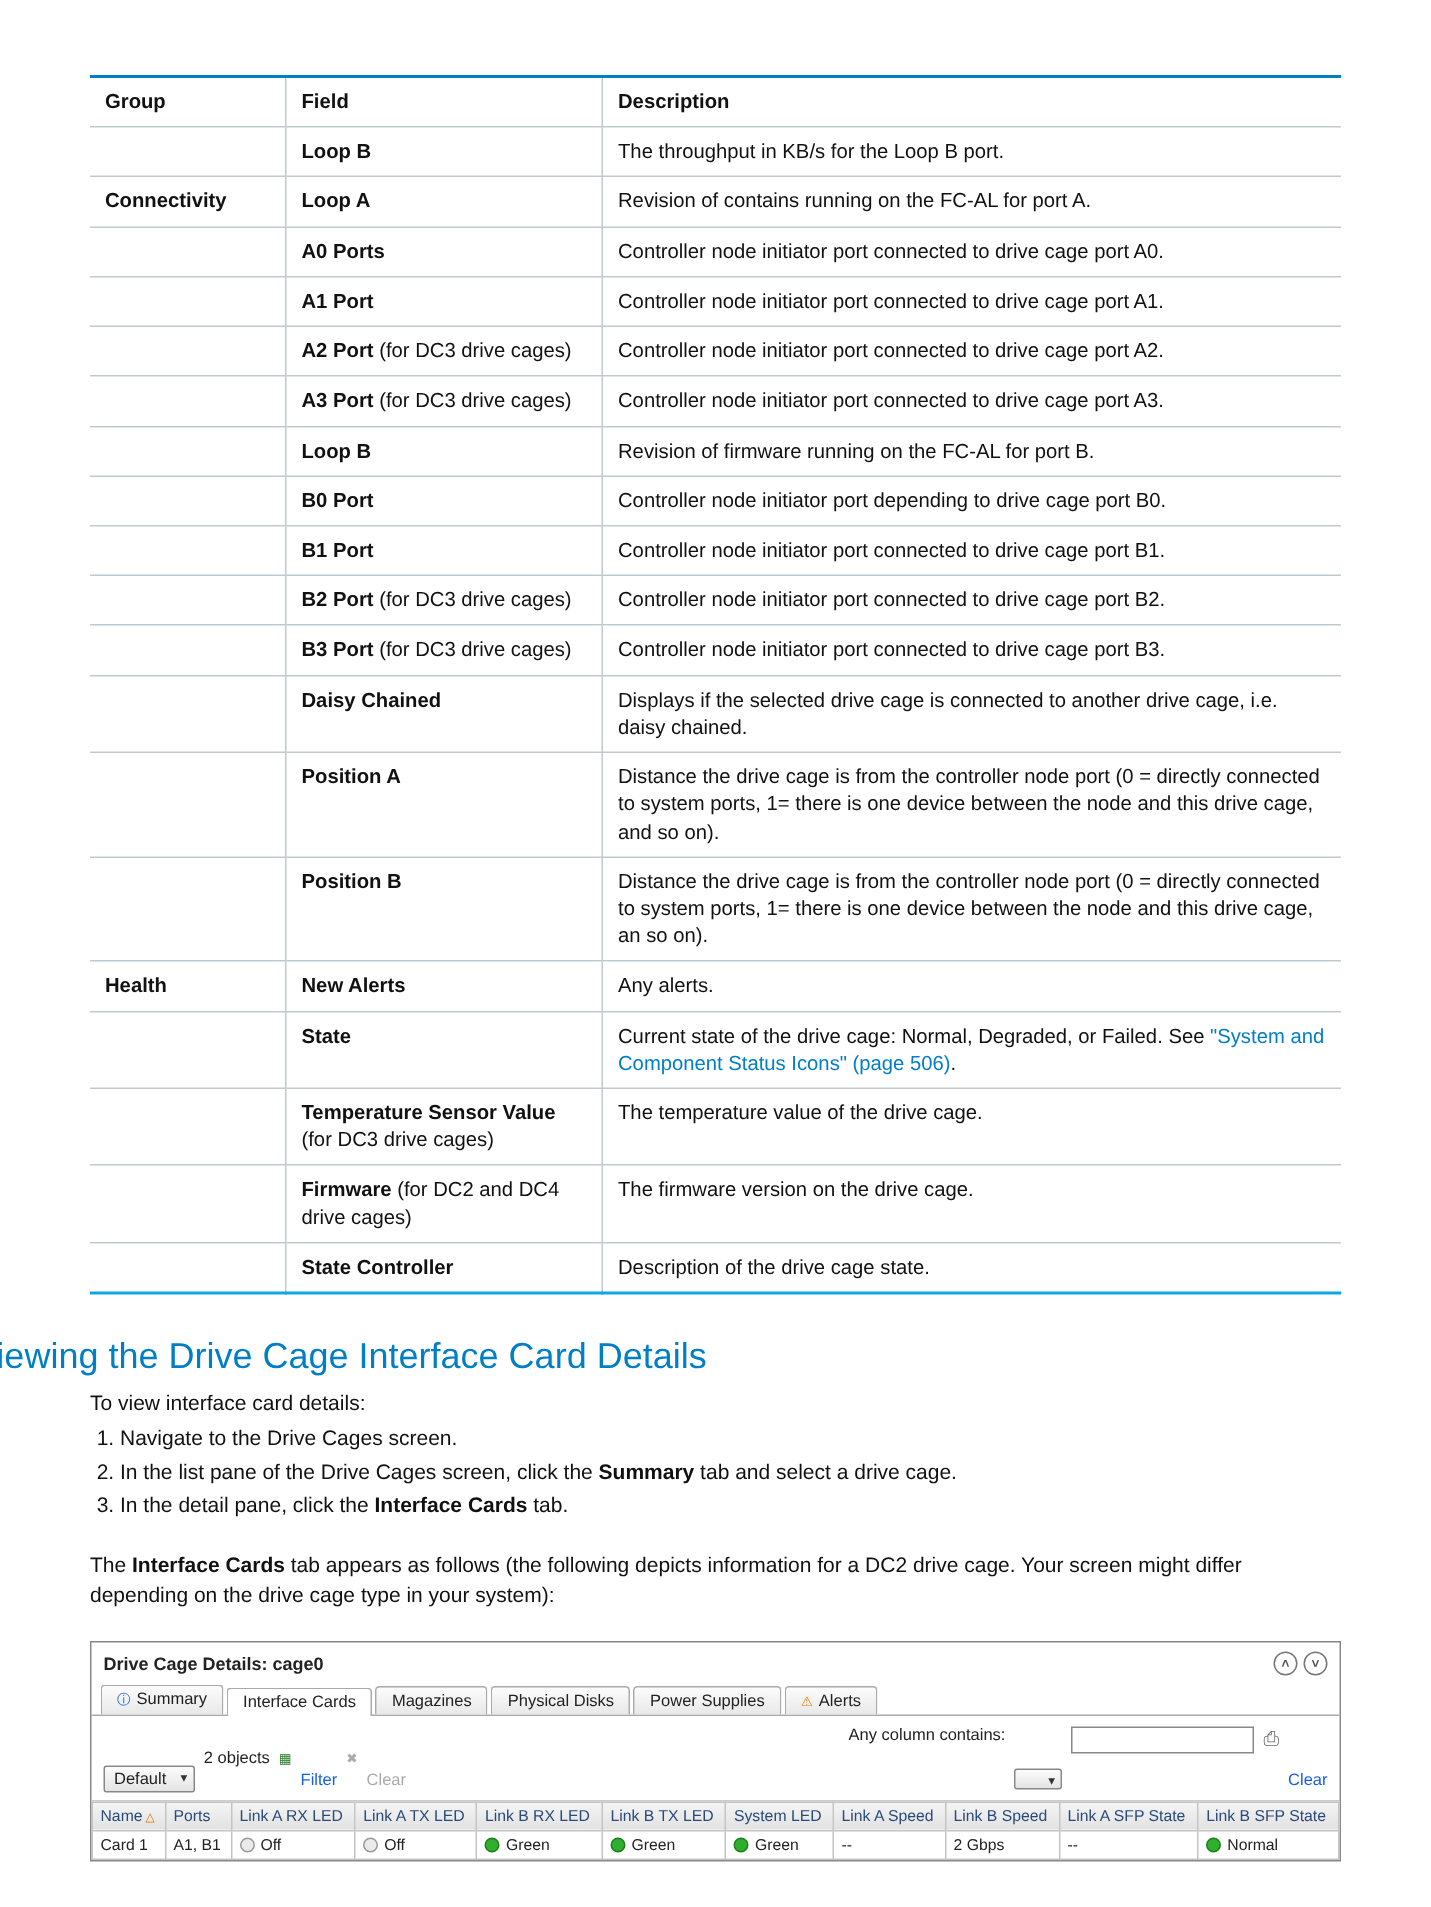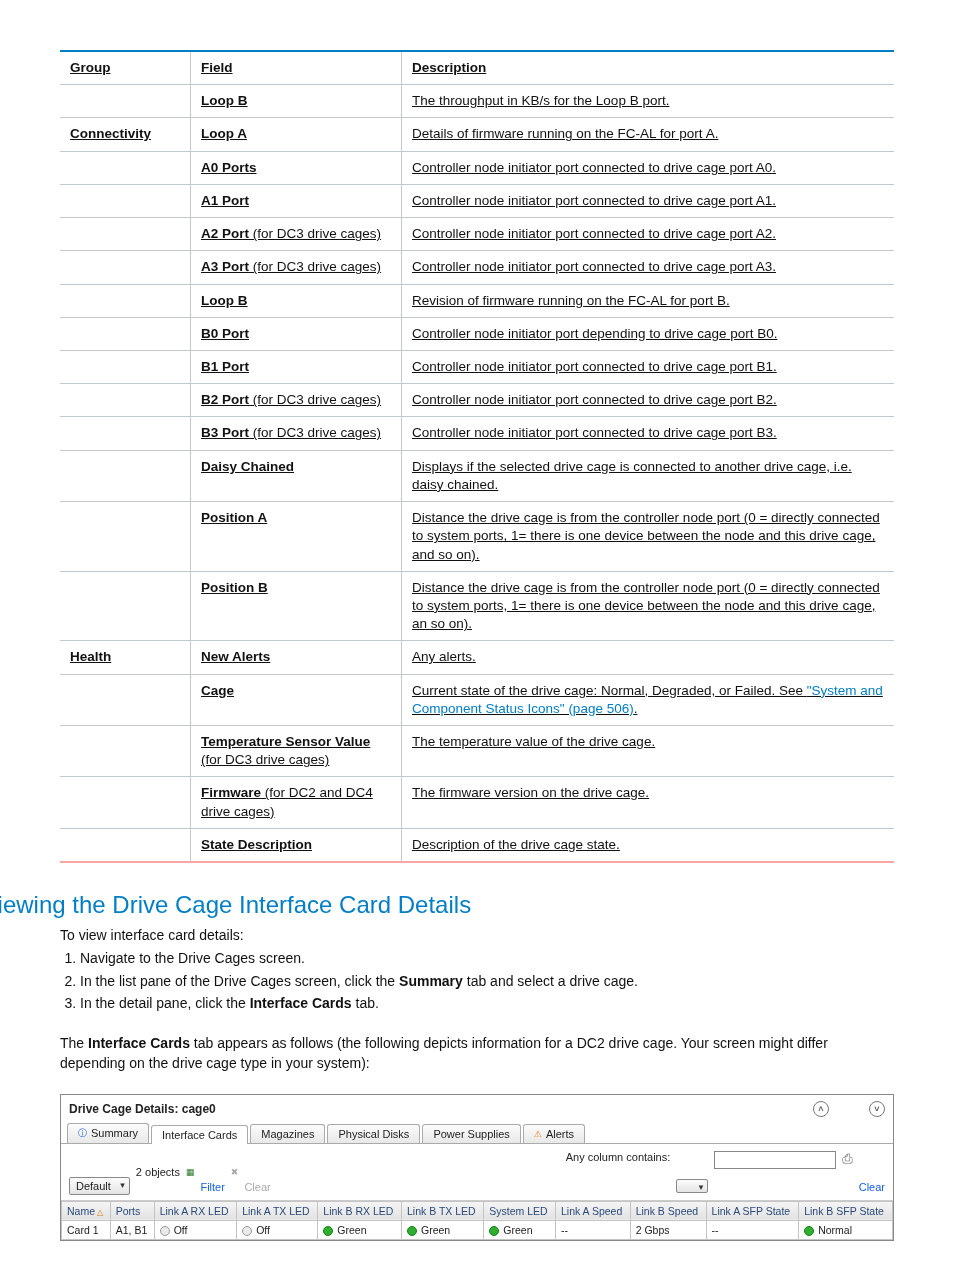--- a/index.html
+++ b/index.html
@@ -9,23 +9,22 @@
     margin: 0;
     padding: 50px 60px 40px 60px;
     width: 954px;
     box-sizing: border-box;
     background: #fff;
   }
   table.main {
     width: 100%;
     border-collapse: collapse;
     border-top: 2px solid #007ec6;
-    border-bottom: 2px solid #fca5a5;
+    border-bottom: 2px solid #0ea5e9;
     margin-bottom: 28px;
-    text-decoration: underline;
   }
   table.main th, table.main td {
     border: 1px solid #c0c9cf;
     padding: 7px 10px;
     text-align: left;
     vertical-align: top;
     font-size: 13.5px;
     line-height: 1.35;
   }
   table.main th {
@@ -55,21 +54,20 @@
     font-size: 11px;
     color: #222;
     margin-top: 6px;
   }
   .ui-title {
     font-weight: bold;
     padding: 6px 8px;
     font-size: 12px;
     display: flex;
     align-items: center;
-    gap: 36px;
   }
   .ui-title .spacer { flex: 1; }
   .circle-ico {
     display: inline-block;
     width: 14px; height: 14px;
     border: 1px solid #777; border-radius: 50%;
     margin-left: 4px;
     text-align: center;
     font-size: 9px; line-height: 14px;
     color: #555;
@@ -169,21 +167,21 @@
   </thead>
   <tbody id="main-rows">
       <tr>
         <td class="bold"></td>
         <td><span class="bold">Loop B</span></td>
         <td>The throughput in KB/s for the Loop B port.</td>
       </tr>
       <tr>
         <td class="bold">Connectivity</td>
         <td><span class="bold">Loop A</span></td>
-        <td>Details of firmware running on the FC-AL for port A.</td>
+        <td>Revision of contains running on the FC-AL for port A.</td>
       </tr>
       <tr>
         <td class="bold"></td>
         <td><span class="bold">A0 Ports</span></td>
         <td>Controller node initiator port connected to drive cage port A0.</td>
       </tr>
       <tr>
         <td class="bold"></td>
         <td><span class="bold">A1 Port</span></td>
         <td>Controller node initiator port connected to drive cage port A1.</td>
@@ -238,36 +236,36 @@
         <td><span class="bold">Position B</span></td>
         <td>Distance the drive cage is from the controller node port (0 = directly connected to system ports, 1= there is one device between the node and this drive cage, an so on).</td>
       </tr>
       <tr>
         <td class="bold">Health</td>
         <td><span class="bold">New Alerts</span></td>
         <td>Any alerts.</td>
       </tr>
       <tr>
         <td class="bold"></td>
-        <td><span class="bold">Cage</span></td>
+        <td><span class="bold">State</span></td>
         <td>Current state of the drive cage: Normal, Degraded, or Failed. See <span class="link">"System and Component Status Icons" (page 506)</span>.</td>
       </tr>
       <tr>
         <td class="bold"></td>
         <td><span class="bold">Temperature Sensor Value</span><span> (for DC3 drive cages)</span></td>
         <td>The temperature value of the drive cage.</td>
       </tr>
       <tr>
         <td class="bold"></td>
         <td><span class="bold">Firmware</span><span> (for DC2 and DC4 drive cages)</span></td>
         <td>The firmware version on the drive cage.</td>
       </tr>
       <tr>
         <td class="bold"></td>
-        <td><span class="bold">State Description</span></td>
+        <td><span class="bold">State Controller</span></td>
         <td>Description of the drive cage state.</td>
       </tr>
     </tbody>
 </table>
 
 <h2 class="section">Viewing the Drive Cage Interface Card Details</h2>
 <div class="intro">To view interface card details:</div>
 <ol id="steps">
     <li>Navigate to the Drive Cages screen.</li>
     <li>In the list pane of the Drive Cages screen, click the <span class="bold">Summary</span> tab and select a drive cage.</li>

